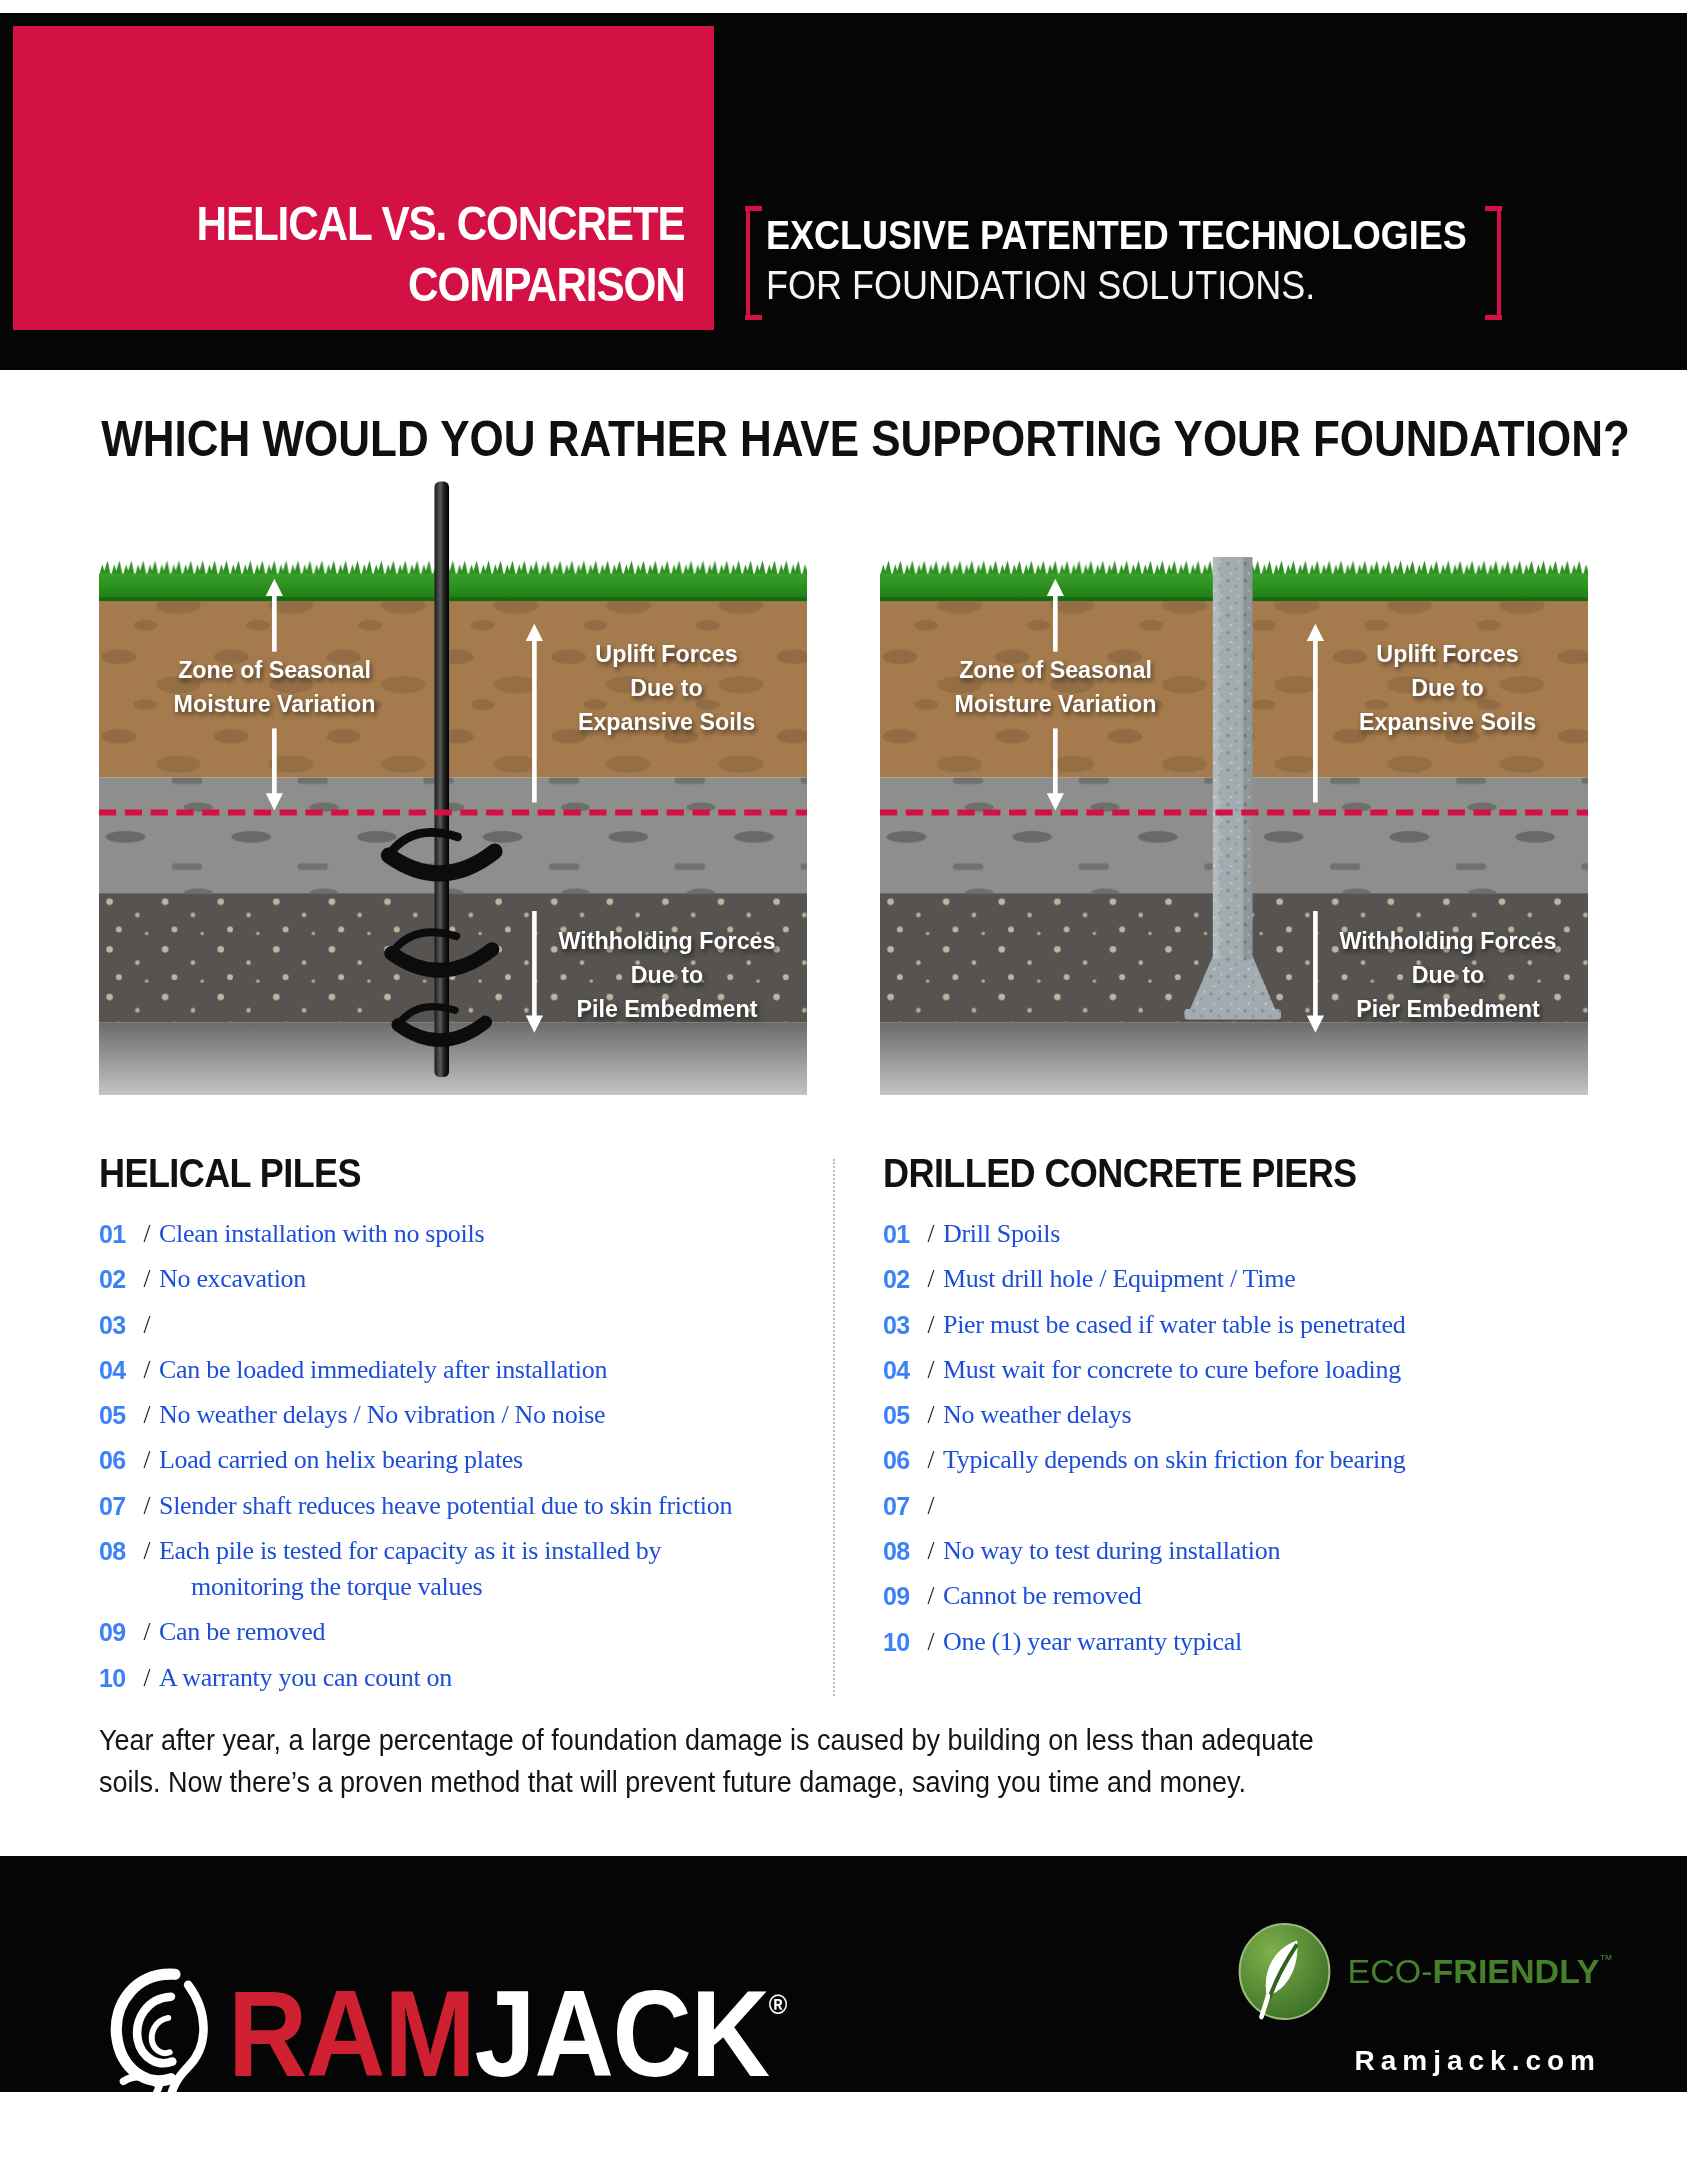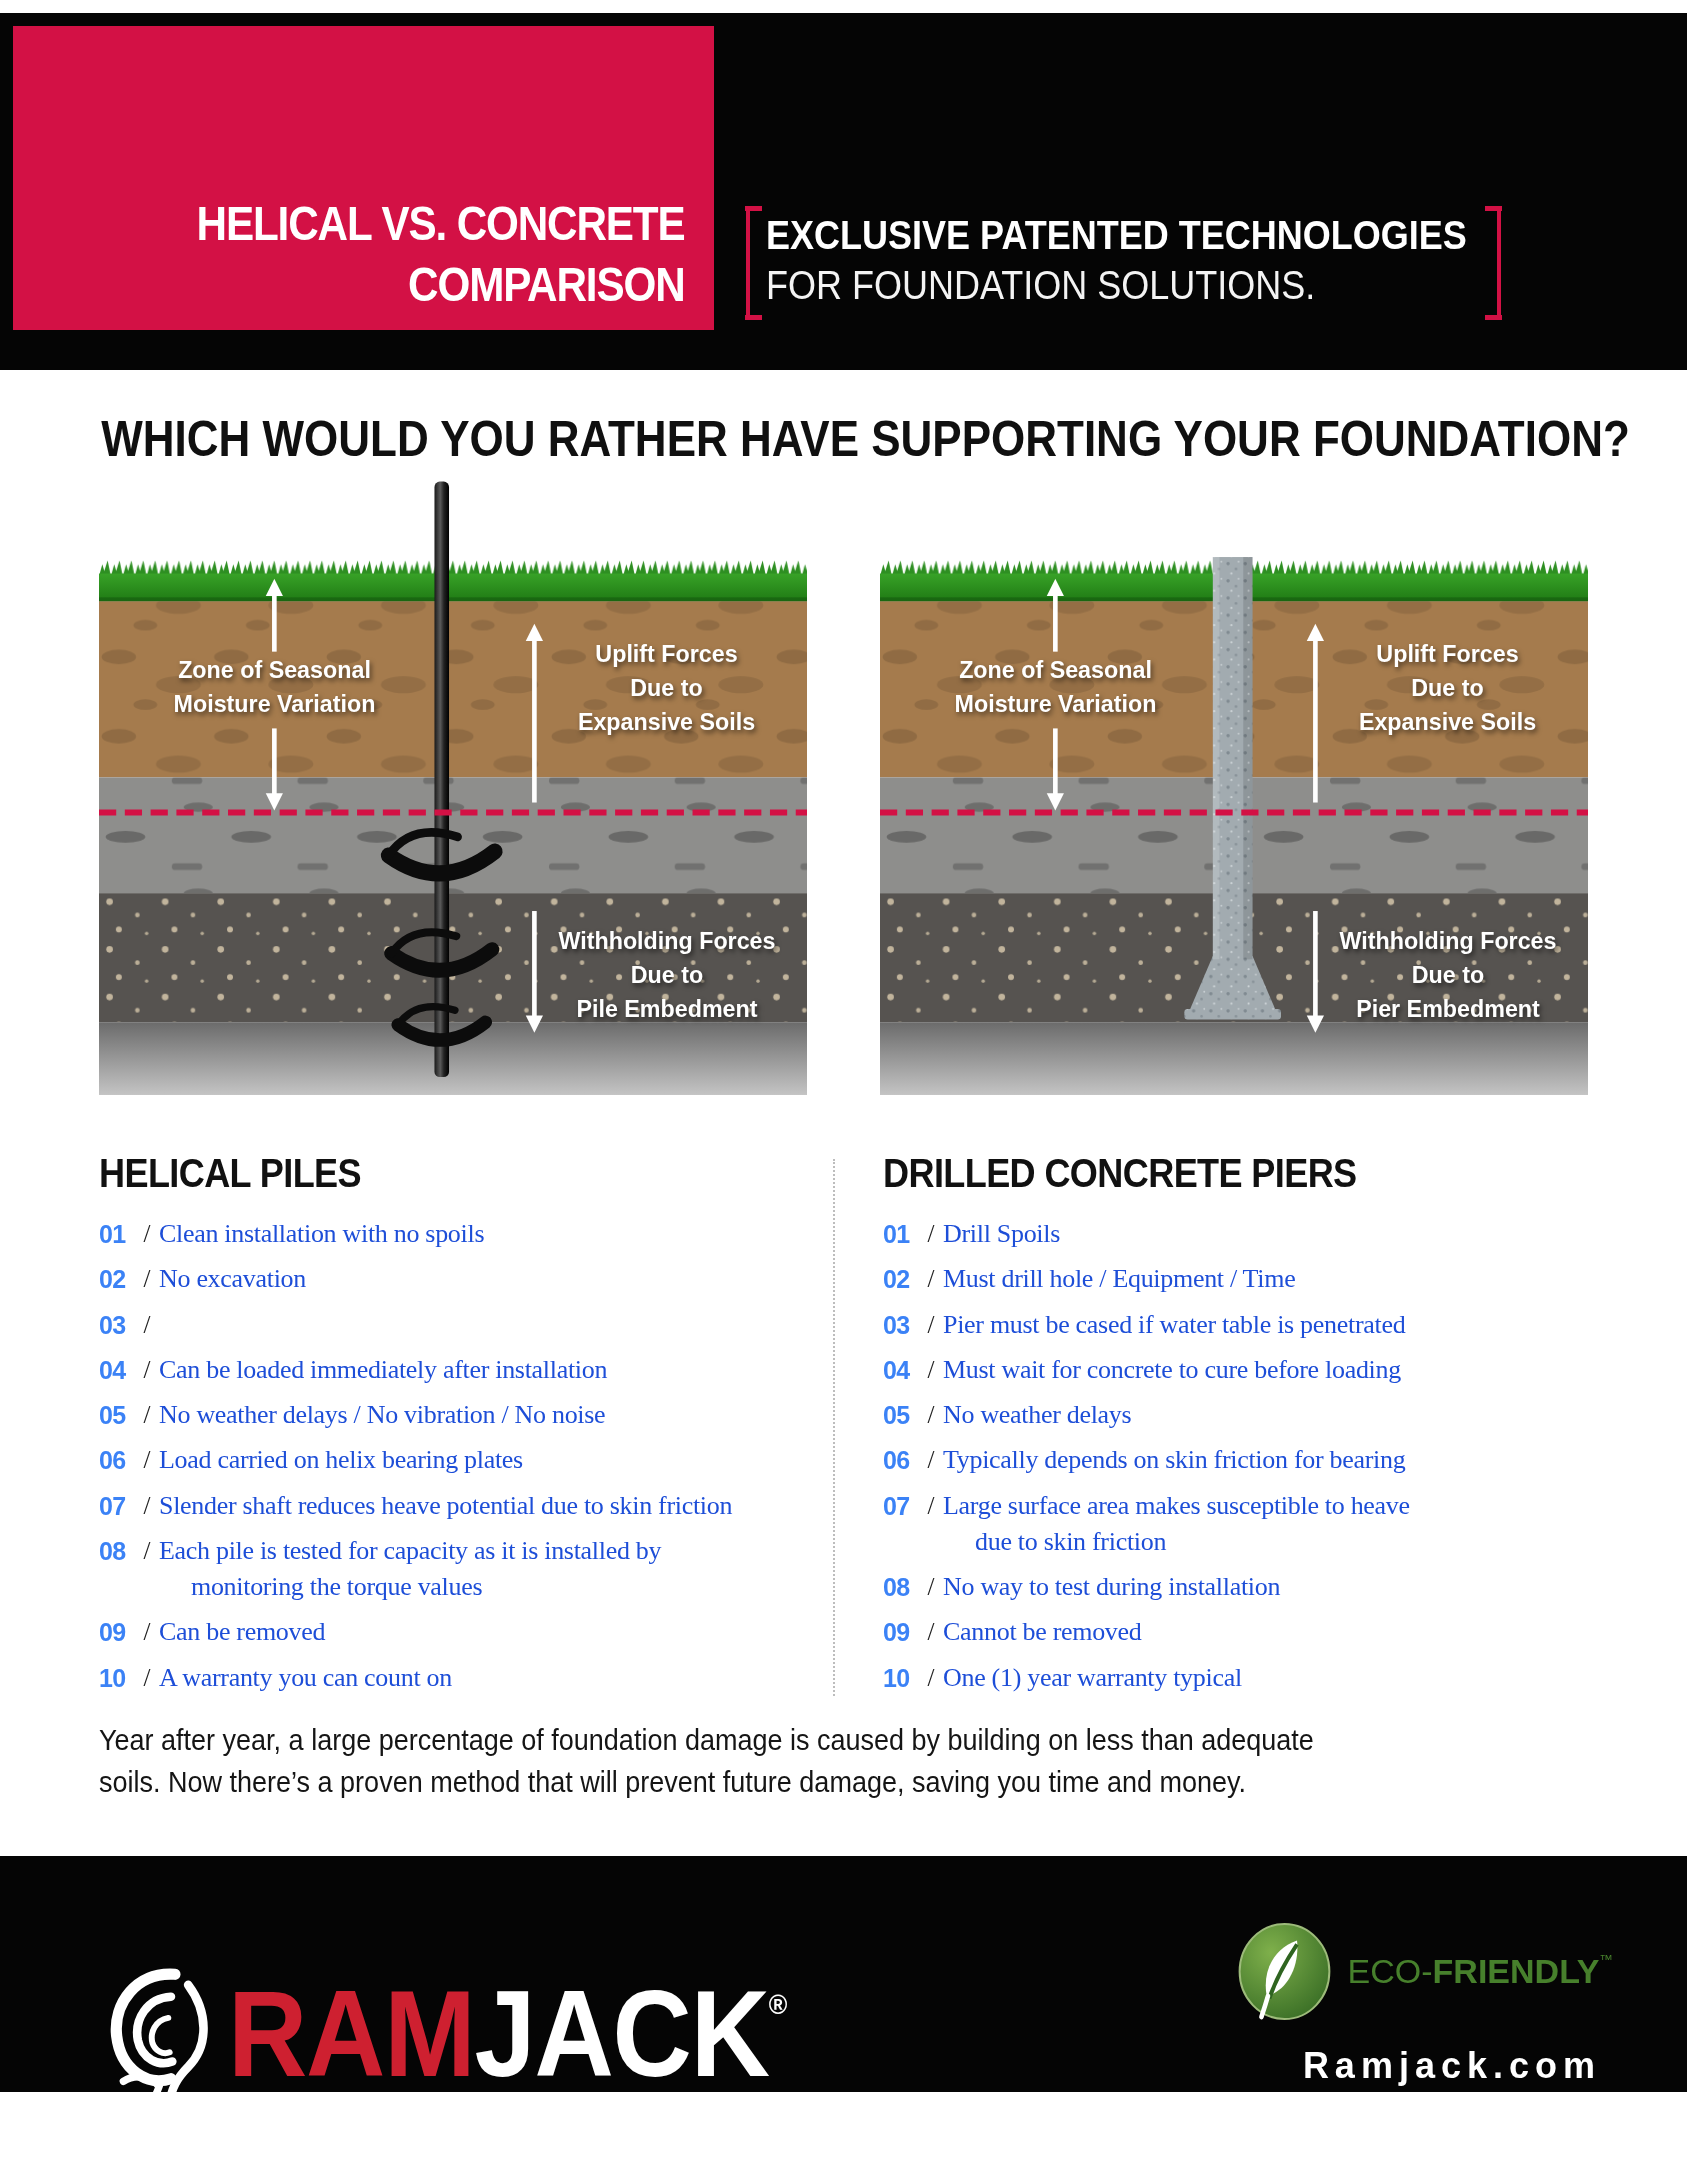--- a/index.html
+++ b/index.html
@@ -67,21 +67,21 @@
   .wordmark{position:absolute;left:228px;top:129px;font-size:122px;font-weight:bold;line-height:99px;
             letter-spacing:-1.3px;transform:scaleX(.9);transform-origin:left top;white-space:nowrap;}
   .wm-ram{color:#CE2030;}
   .wm-jack{color:#ffffff;}
   .wm-reg{font-size:28px;color:#fff;vertical-align:top;line-height:40px;}
   .eco{position:absolute;left:1236px;top:66px;display:flex;align-items:center;}
   .eco-text{margin-left:14.6px;font-size:34px;color:#47802C;letter-spacing:0;white-space:nowrap;}
   .eco-prefix{font-weight:400;}
   .eco-suffix{font-weight:bold;}
   .eco-tm{font-size:13.2px;color:#47802C;vertical-align:top;}
-  .site{position:absolute;right:86px;top:189px;font-size:36px;font-weight:bold;color:#fff;
+  .site{position:absolute;right:86px;top:189px;font-size:28px;font-weight:bold;color:#fff;
         letter-spacing:6px;}
 </style>
 </head>
 <body>
 
 <div class="page">
 
   <div class="hdr-band">
     <div class="red-box">
       <div class="red-title">
@@ -399,24 +399,20 @@
       <div class="list-item">
         <span class="item-num">06</span>
         <span class="item-sep">/</span>
         <span class="item-txt">
           <div>Typically depends on skin friction for bearing</div>
         </span>
       </div>
       <div class="list-item">
         <span class="item-num">07</span>
         <span class="item-sep">/</span>
-        <span class="item-txt">
-          <div>Large surface area makes susceptible to heave</div>
-          <div>due to skin friction</div>
-        </span>
       </div>
       <div class="list-item">
         <span class="item-num">08</span>
         <span class="item-sep">/</span>
         <span class="item-txt">
           <div>No way to test during installation</div>
         </span>
       </div>
       <div class="list-item">
         <span class="item-num">09</span>

